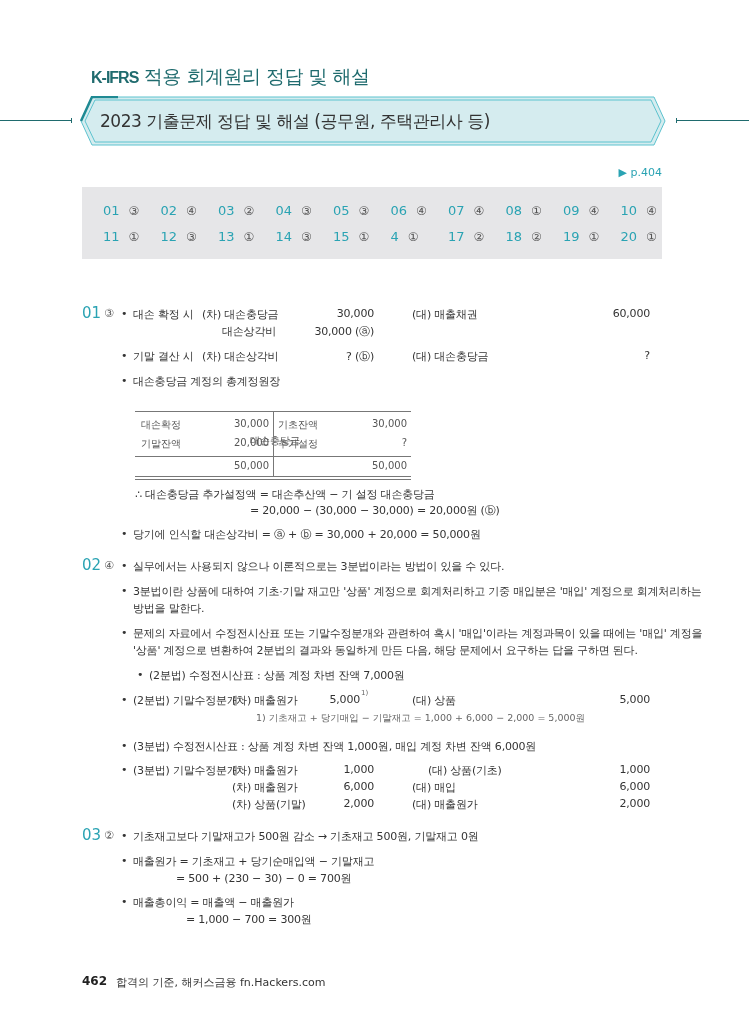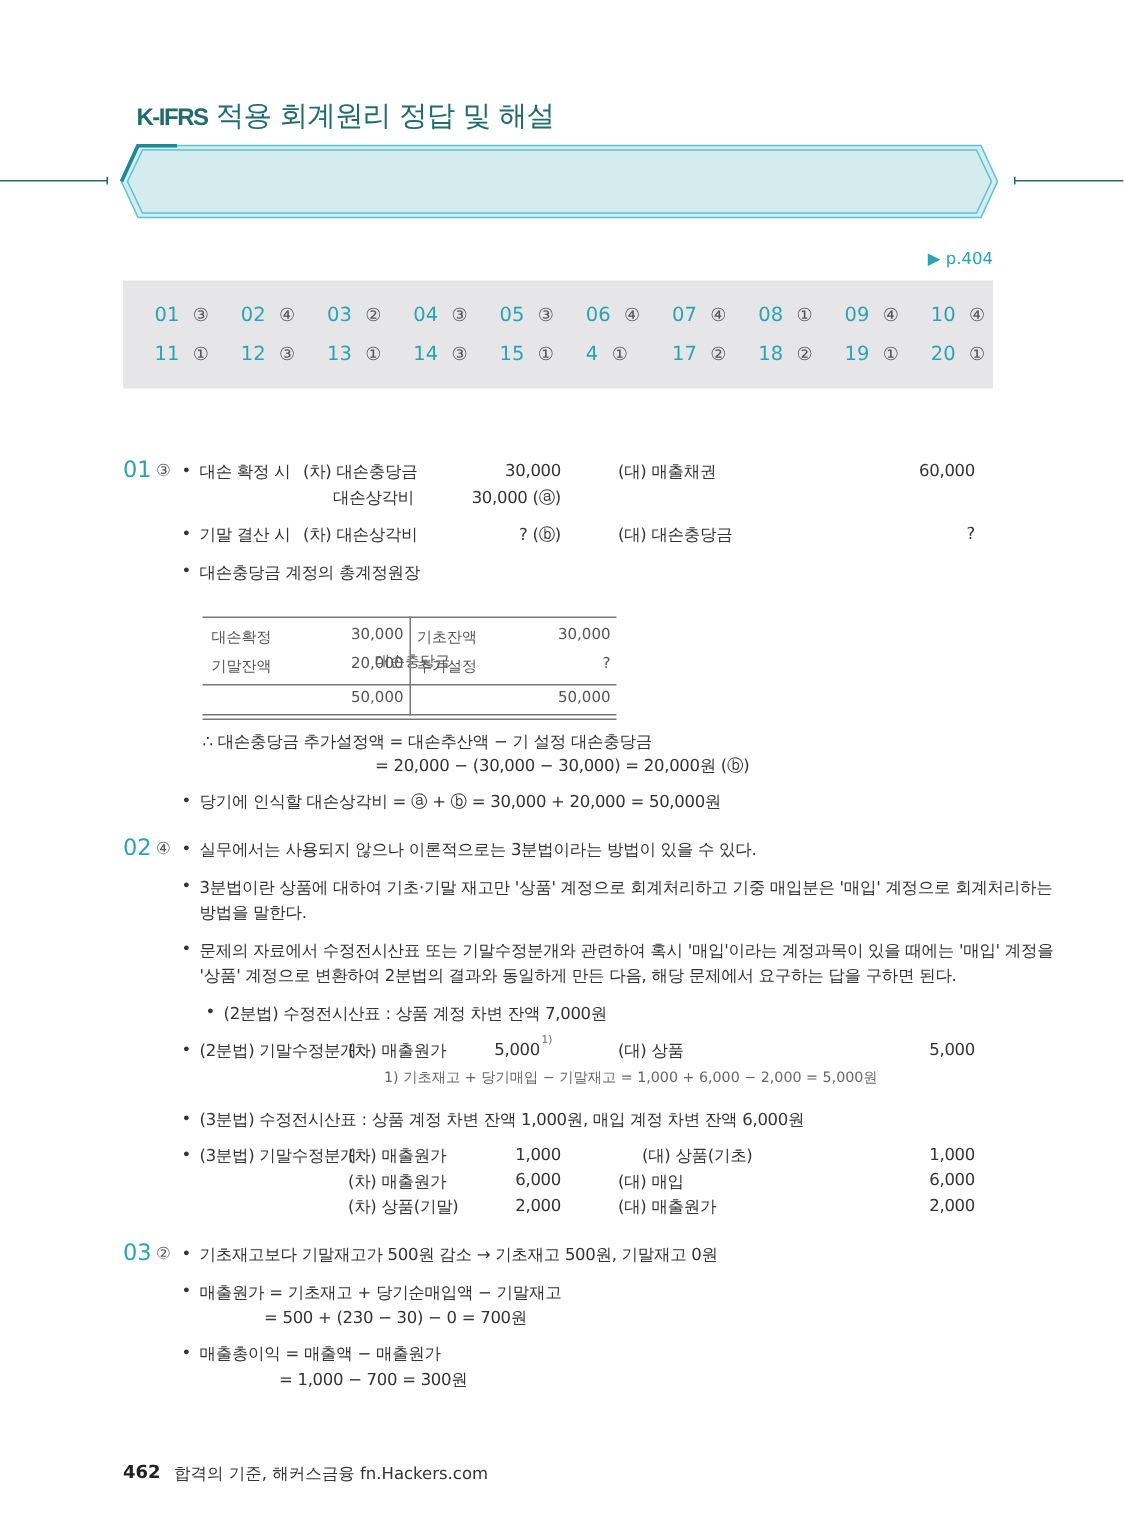--- a/index.html
+++ b/index.html
@@ -40,20 +40,21 @@
 
 <div class="abs line-left"></div>
 <div class="abs line-right"></div>
 
 <div class="abs banner">
   <svg width="588" height="50" viewBox="0 0 588 50">
     <polygon points="14,1 576,1 587,25 576,49 14,49 3,25" fill="#d5ecef" stroke="#5cc3cf" stroke-width="1"></polygon>
     <polygon points="17,4 573,4 583,25 573,46 17,46 7,25" fill="none" stroke="#5cc3cf" stroke-width="1"></polygon>
     <polyline points="3,25 14,1 40,1" fill="none" stroke="#1f8a93" stroke-width="2.5"></polyline>
   </svg>
+  <div class="banner-text">2023 기출문제 정답 및 해설 (공무원, 주택관리사 등)</div>
 </div>
 
 <div class="abs page-ref">▶ p.404</div>
 
 <div class="abs answer-box" id="answer-box">
     <div class="ans" style="left: 21px; top: 16px;"><span class="num">01</span><span class="choice">③</span></div>
     <div class="ans" style="left: 78.5px; top: 16px;"><span class="num">02</span><span class="choice">④</span></div>
     <div class="ans" style="left: 136px; top: 16px;"><span class="num">03</span><span class="choice">②</span></div>
     <div class="ans" style="left: 193.5px; top: 16px;"><span class="num">04</span><span class="choice">③</span></div>
     <div class="ans" style="left: 251px; top: 16px;"><span class="num">05</span><span class="choice">③</span></div>

